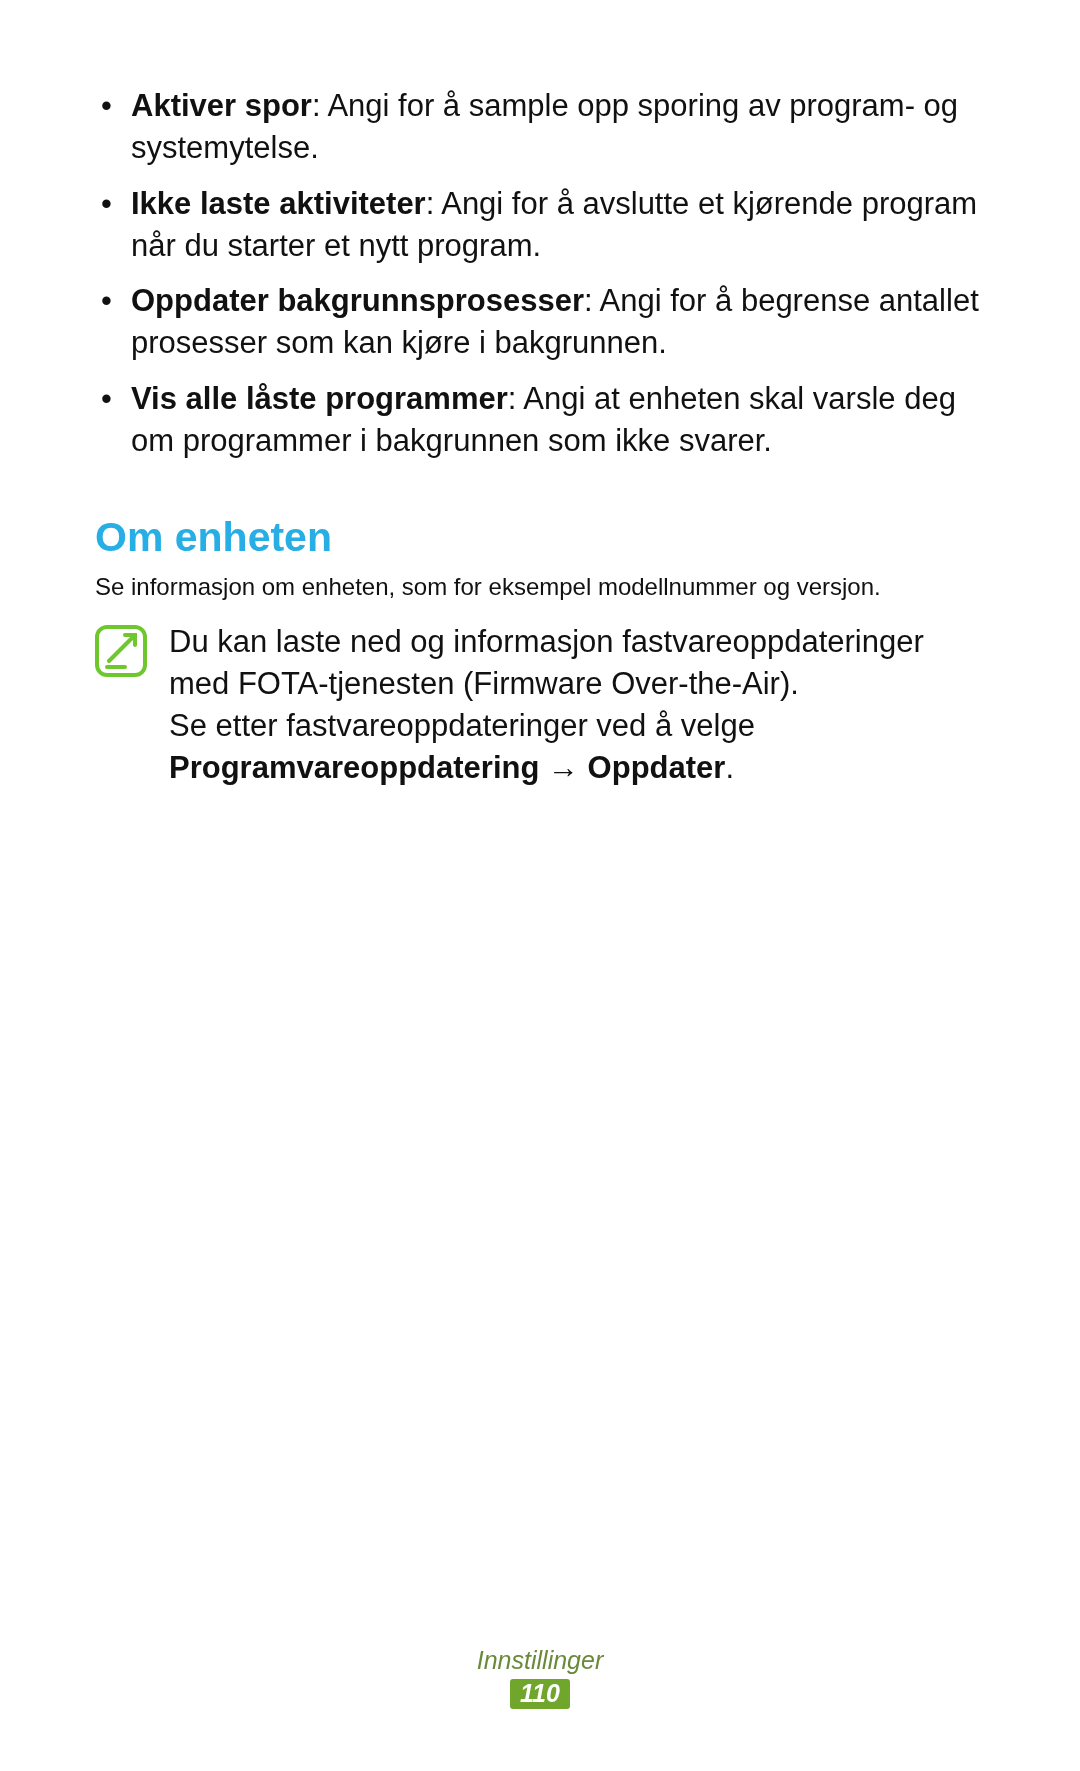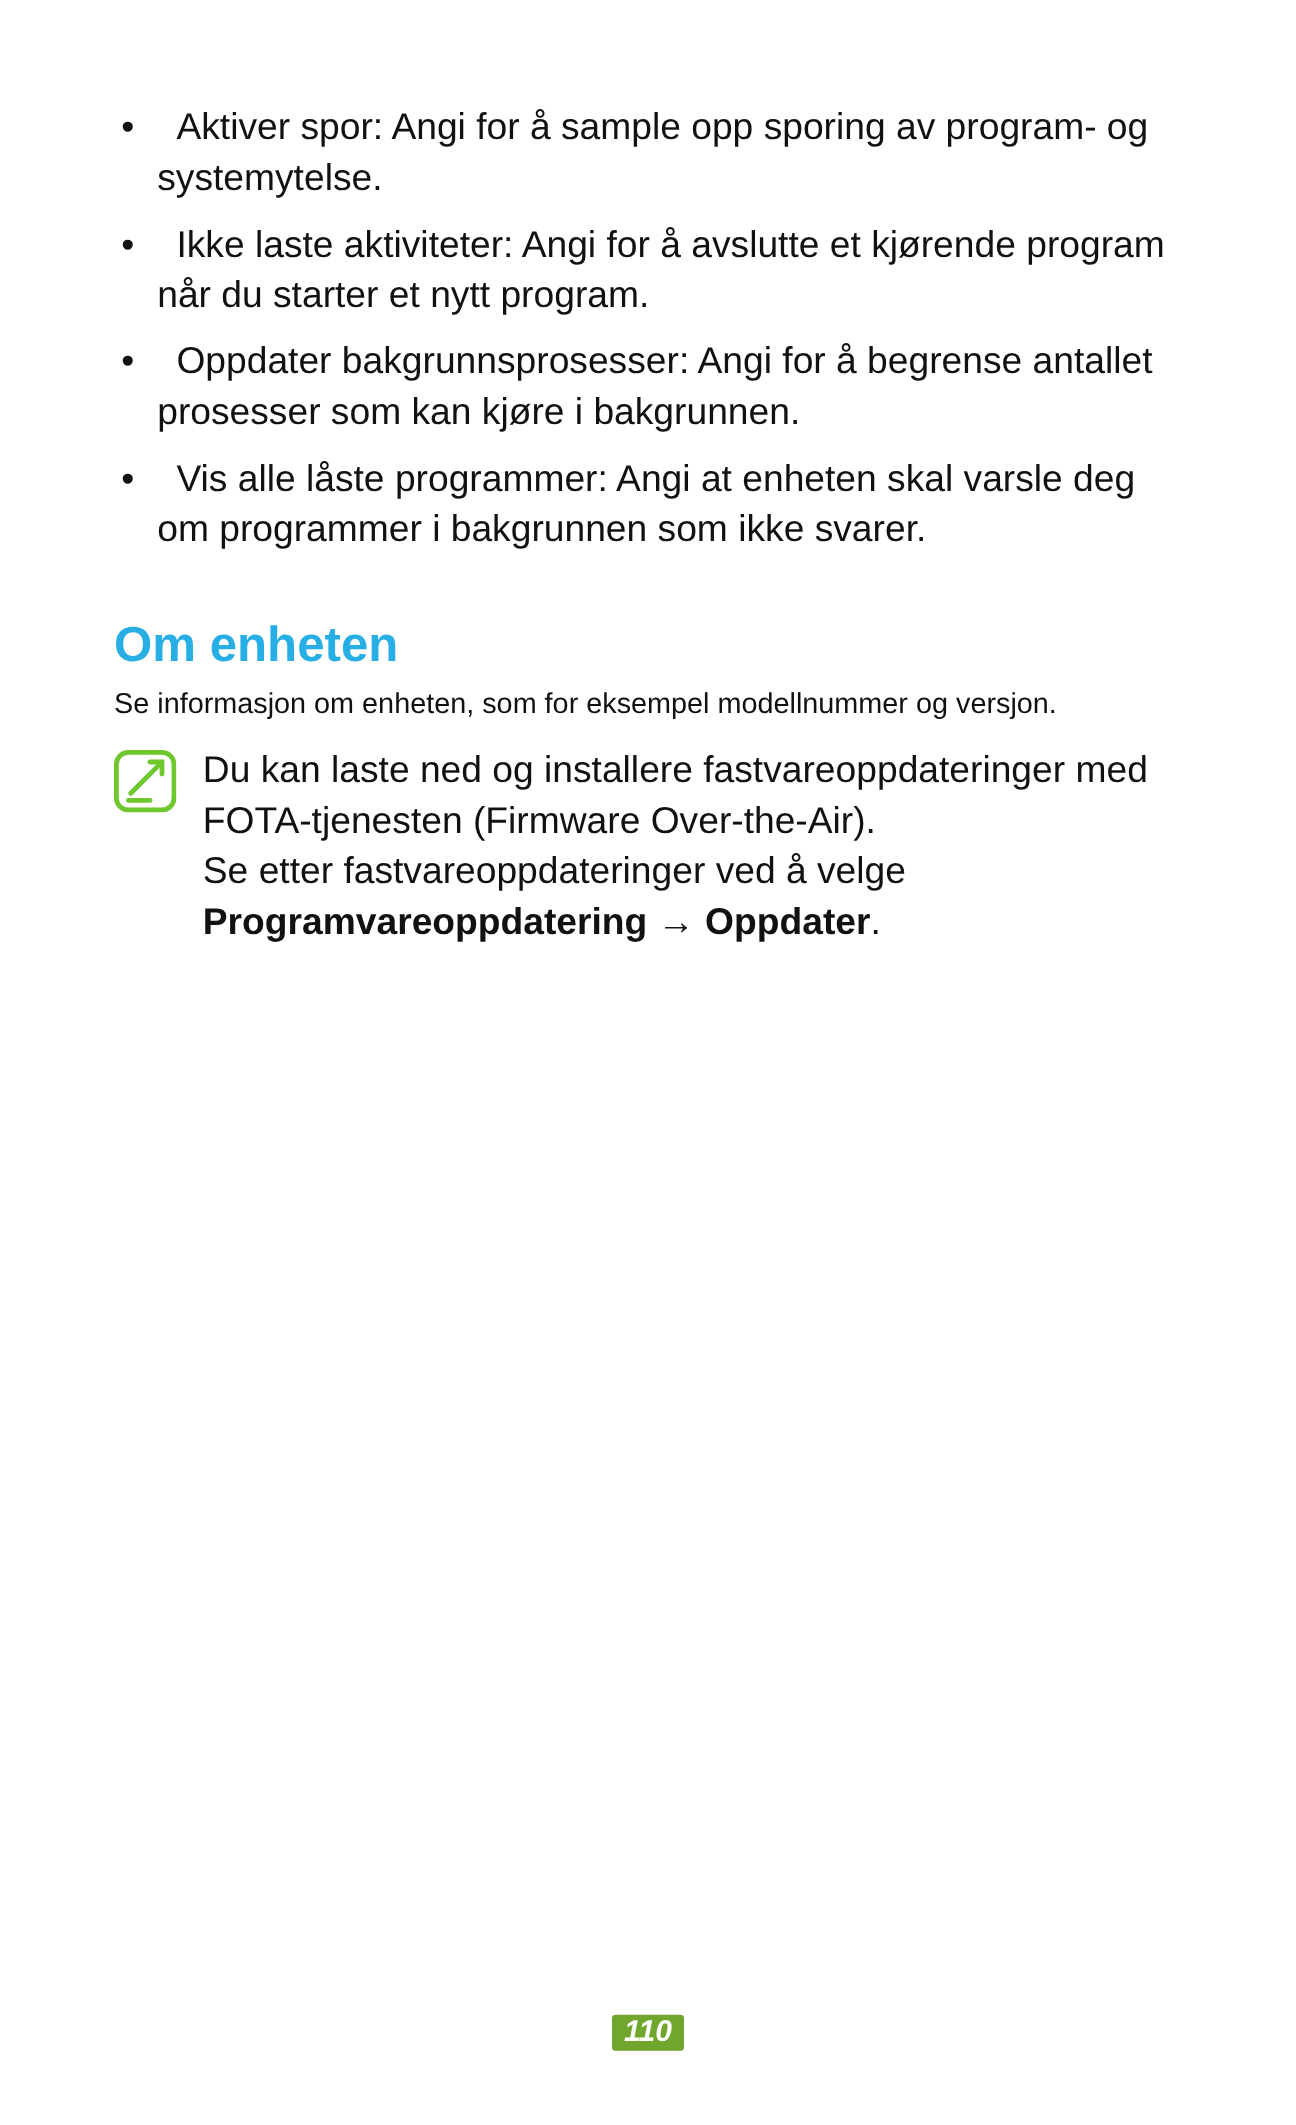--- a/index.html
+++ b/index.html
@@ -19,21 +19,21 @@
     margin-bottom: 14px;
   }
   .bullet-item::before {
     content: "•";
     position: absolute;
     left: 6px;
     top: 0;
     font-size: 31px;
     color: #111;
   }
-  .b-label { font-weight: 400; margin-left: 16px; }
+  .b-label { font-weight: 700; }
   .section-heading {
     color: #27aee5;
     font-size: 41px;
     font-weight: 700;
     margin-top: 52px;
     margin-bottom: 10px;
   }
   .para {
     font-size: 24px;
     line-height: 1.35;
@@ -108,23 +108,24 @@
     <svg viewBox="0 0 52 52">
       <rect x="2" y="2" width="48" height="48" rx="10" ry="10" fill="none" stroke="#6fc72e" stroke-width="4"></rect>
       <g stroke="#6fc72e" stroke-width="4" stroke-linecap="round" fill="none">
         <line x1="14" y1="36" x2="38" y2="12"></line>
         <path d="M30 10 L40 10 L40 20"></path>
         <line x1="12" y1="42" x2="30" y2="42"></line>
       </g>
     </svg>
   </span>
   <div class="note-text">
-    <span class="note-line">Du kan laste ned og installere fastvareoppdateringer med FOTA-tjenesten (Firmware Over-the-Air).</span>
+    <span class="note-line">Du kan laste ned og informasjon fastvareoppdateringer med FOTA-tjenesten (Firmware Over-the-Air).</span>
     <span class="note-line">Se etter fastvareoppdateringer ved å velge</span>
     <span class="note-line">
       <span class="note-bold">Programvareoppdatering → Oppdater</span><span>.</span>
     </span>
   </div>
 </div>
 
 <div class="footer">
+  <span class="footer-label">Innstillinger</span>
   <span class="page-badge">110</span>
 </div>
 
 </body></html>

